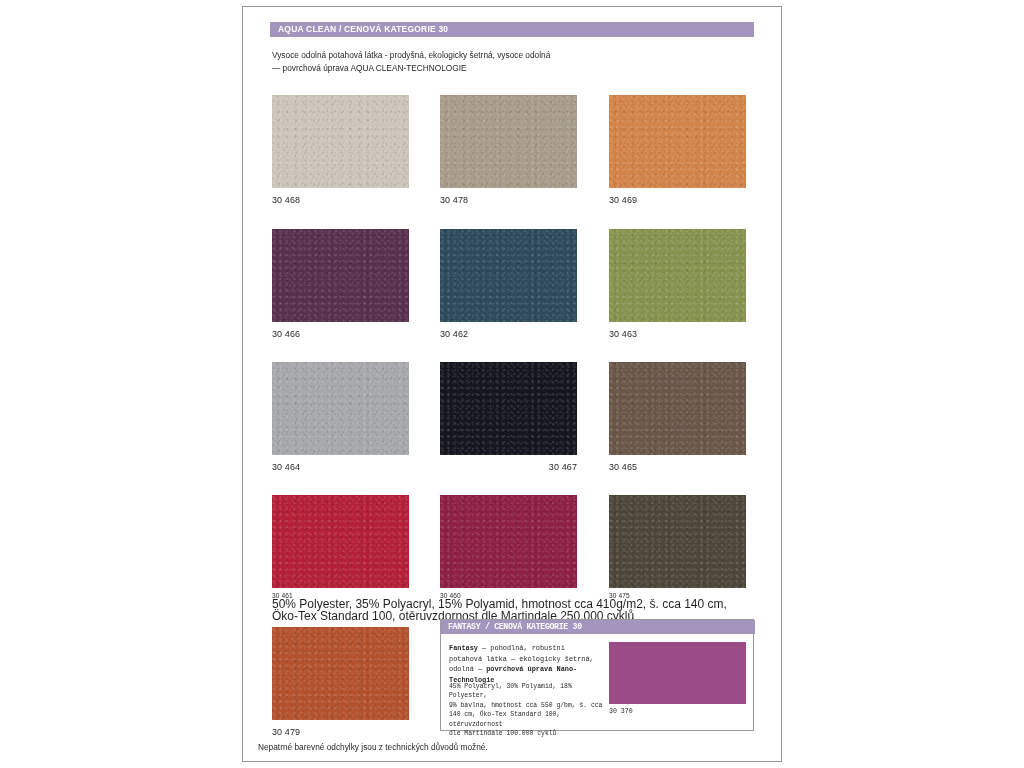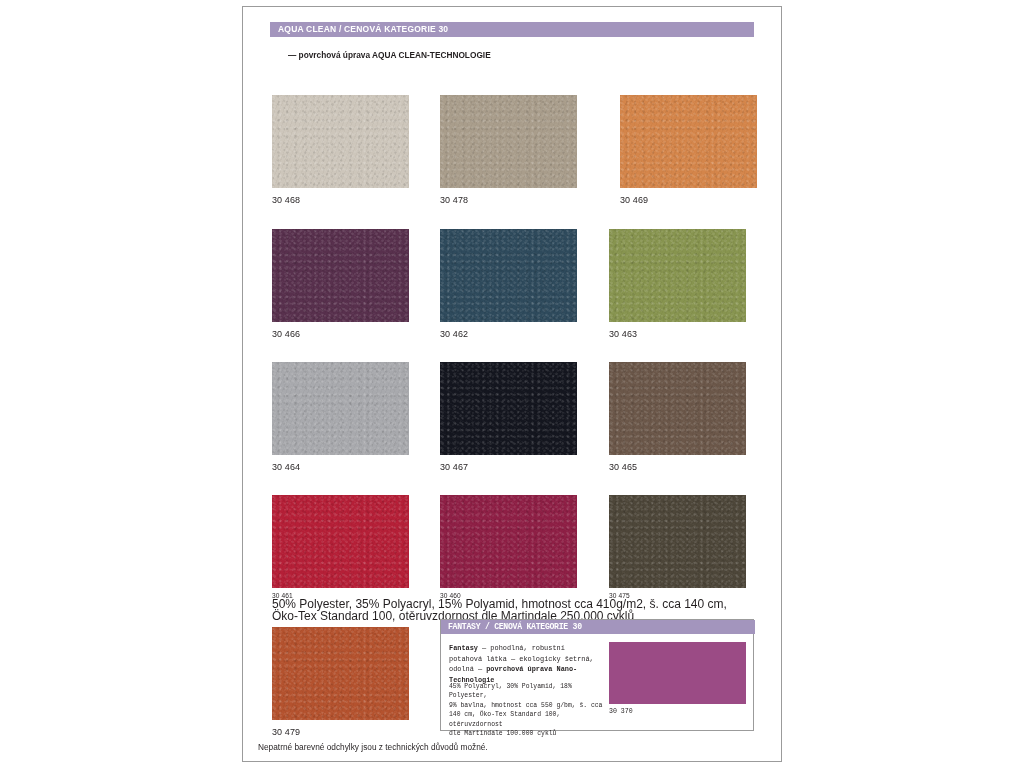--- a/index.html
+++ b/index.html
@@ -68,22 +68,21 @@
   .intro {
     position: absolute;
     left: 29px;
     top: 42px;
     width: 470px;
     font-size: 8.3px;
     color: #231f20;
     line-height: 13px;
   }
   .intro .l2 {
-    font-weight: bold;
-    margin-left: 16px;
+    font-weight: normal;
   }
 
   
   .swatch-cell {
     position: absolute;
   }
   .swatch {
     width: 137px;
     height: 93px;
     position: relative;
@@ -219,39 +218,40 @@
 
   <div class="page-border"></div>
 
   <div class="page-inner">
 
     <div class="section-bar aqua">
       <span class="brandpart">AQUA CLEAN / CENOVÁ KATEGORIE 30</span>
     </div>
 
     <div class="intro">
+      <div class="l1">Vysoce odolná potahová látka - prodyšná, ekologicky šetrná, vysoce odolná</div>
       <div class="l2">— povrchová úprava AQUA CLEAN-TECHNOLOGIE</div>
     </div>
 
     <div id="swatch-grid">
         <div class="swatch-cell" style="left: 29px; top: 88px;">
           <div class="swatch" style="background: rgb(205, 198, 187);">
             <div class="grain"></div>
             <div class="grain2"></div>
           </div>
           <div class="swatch-label">30 468</div>
         </div>
         <div class="swatch-cell" style="left: 197px; top: 88px;">
           <div class="swatch" style="background: rgb(169, 157, 139);">
             <div class="grain"></div>
             <div class="grain2"></div>
           </div>
           <div class="swatch-label">30 478</div>
         </div>
-        <div class="swatch-cell" style="left: 377px; top: 88px;">
+        <div class="swatch-cell" style="left: 366px; top: 88px;">
           <div class="swatch" style="background: rgb(212, 133, 74);">
             <div class="grain"></div>
             <div class="grain2"></div>
           </div>
           <div class="swatch-label">30 469</div>
         </div>
         <div class="swatch-cell" style="left: 29px; top: 222px;">
           <div class="swatch" style="background: rgb(88, 48, 77);">
             <div class="grain"></div>
             <div class="grain2"></div>
@@ -272,21 +272,21 @@
           </div>
           <div class="swatch-label">30 463</div>
         </div>
         <div class="swatch-cell" style="left: 29px; top: 355px;">
           <div class="swatch" style="background: rgb(168, 169, 173);">
             <div class="grain"></div>
             <div class="grain2"></div>
           </div>
           <div class="swatch-label">30 464</div>
         </div>
-        <div class="swatch-cell" style="left: 197px; top: 355px;">
+        <div class="swatch-cell" style="left: 197px; top: 355px; text-align: right;">
           <div class="swatch" style="background: rgb(20, 22, 31);">
             <div class="grain"></div>
             <div class="grain2"></div>
           </div>
           <div class="swatch-label">30 467</div>
         </div>
         <div class="swatch-cell" style="left: 366px; top: 355px;">
           <div class="swatch" style="background: rgb(107, 87, 73);">
             <div class="grain"></div>
             <div class="grain2"></div>

